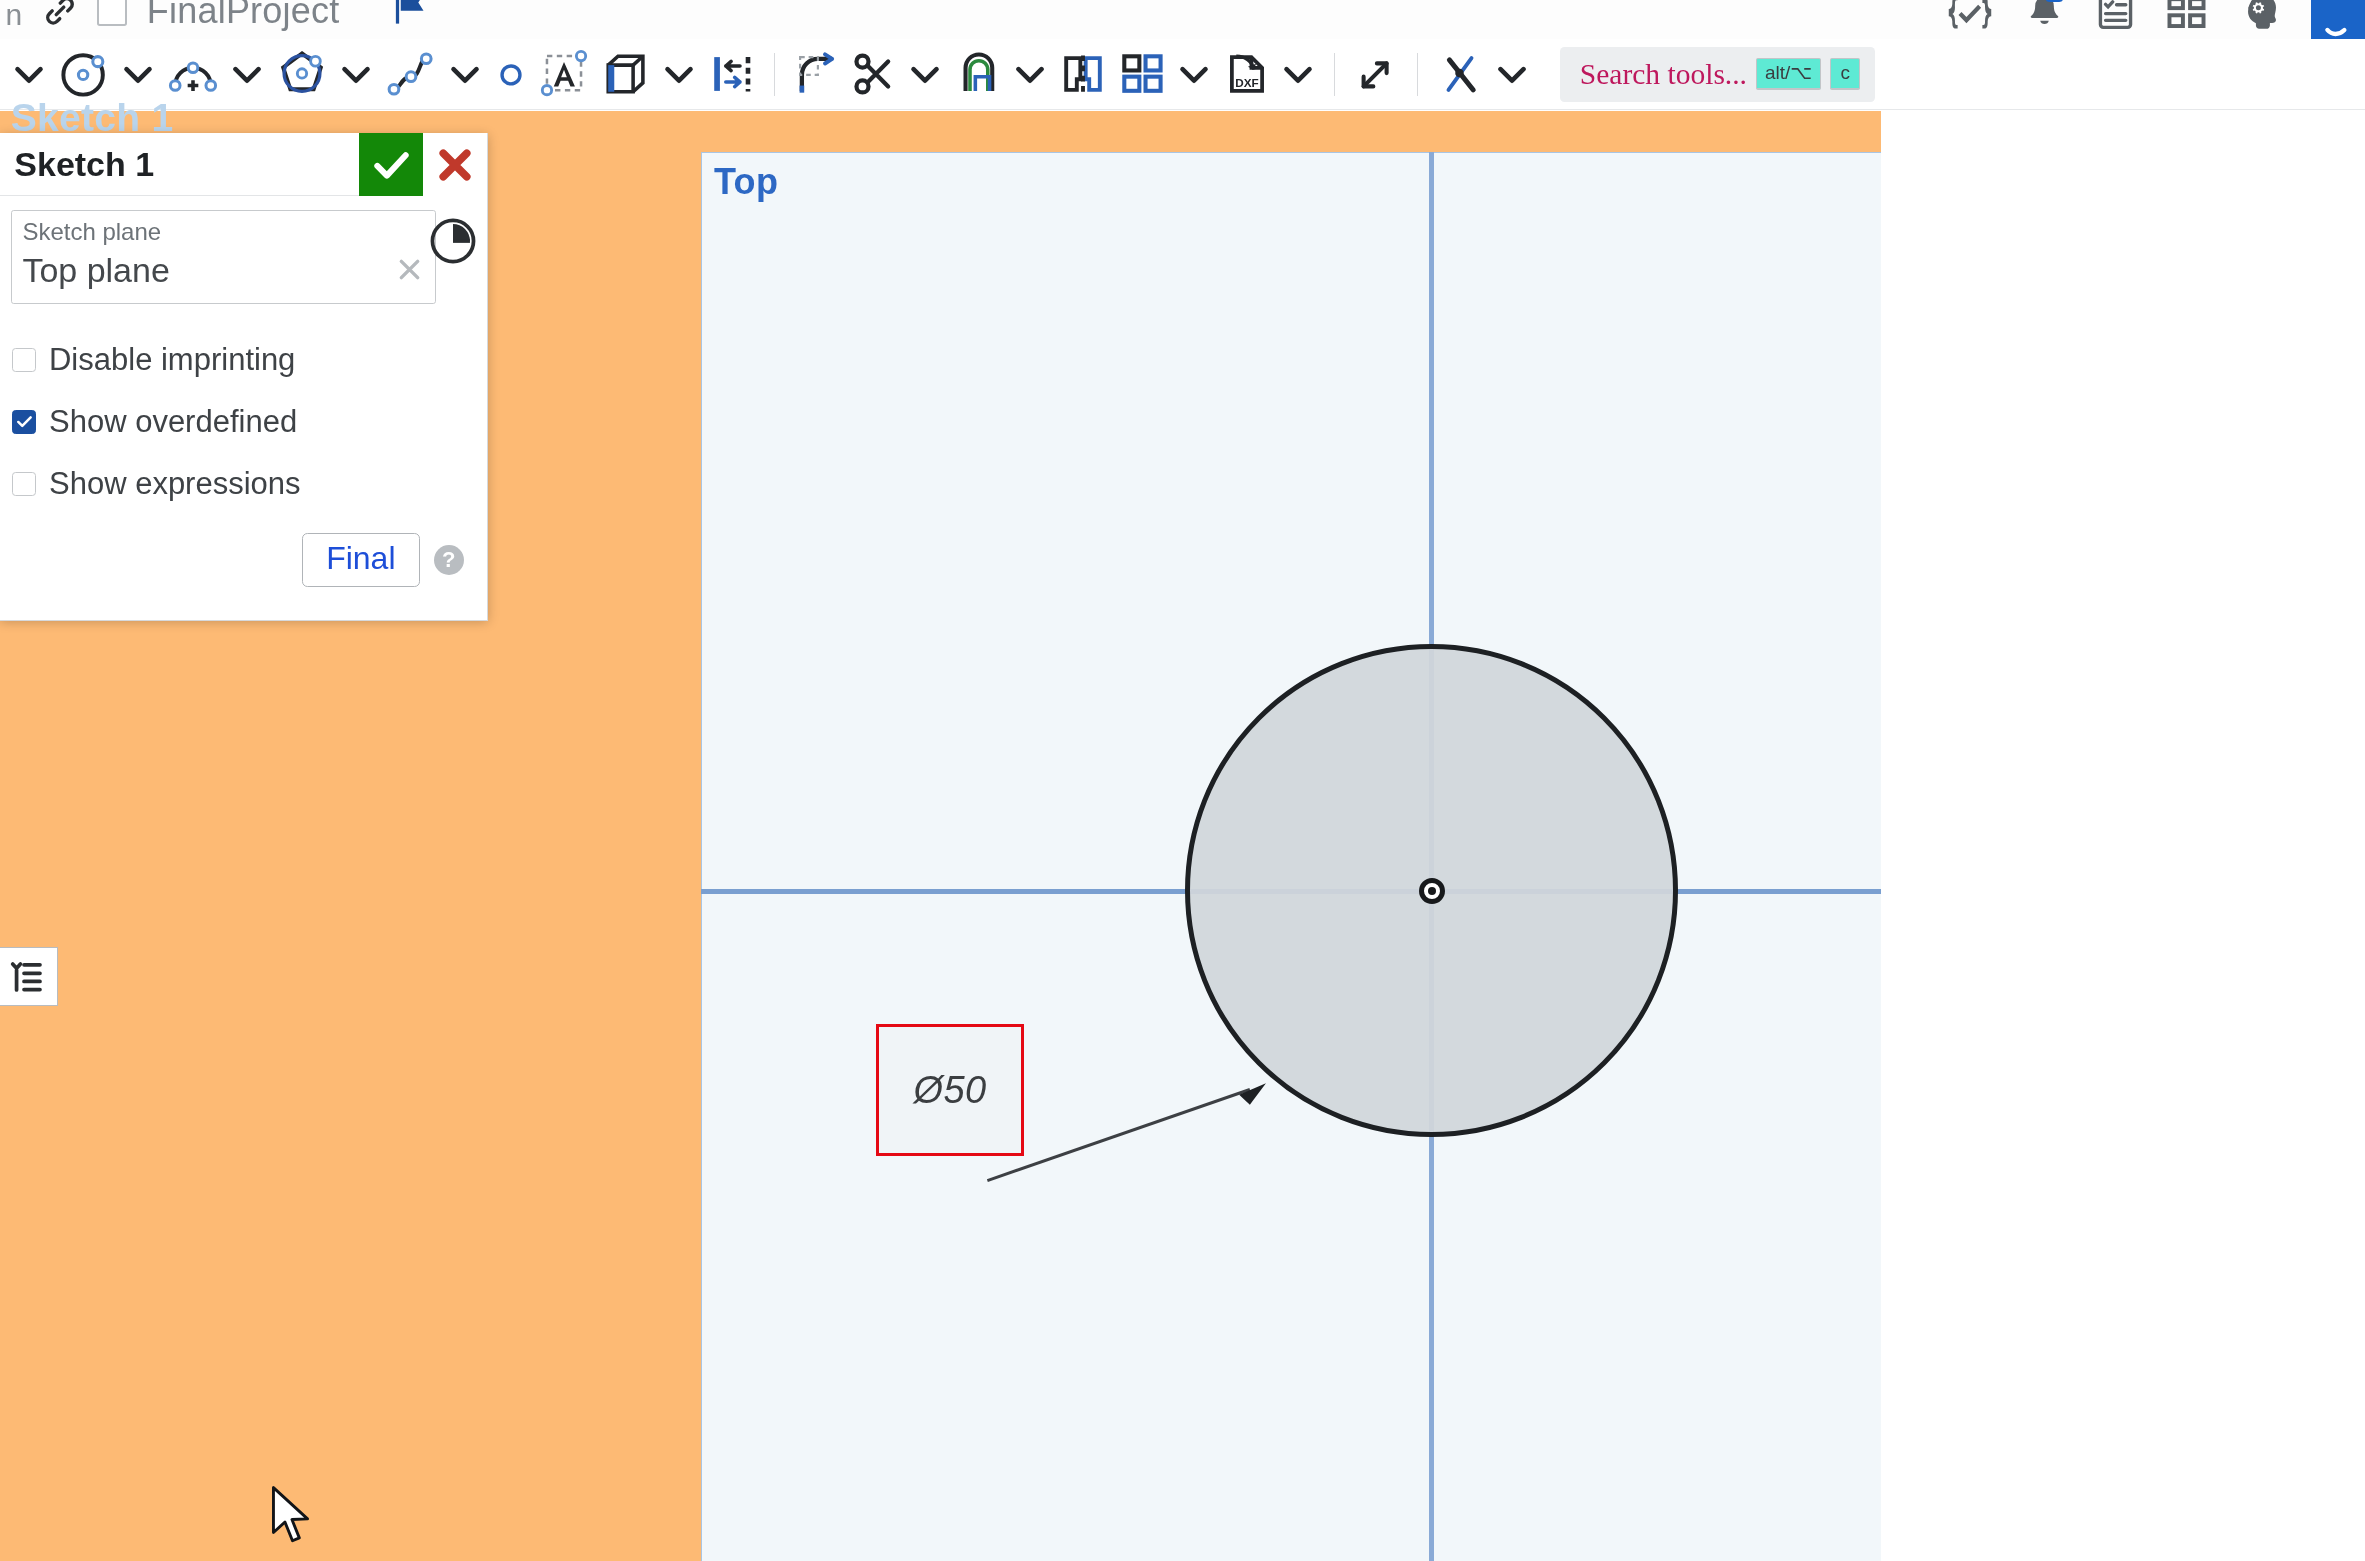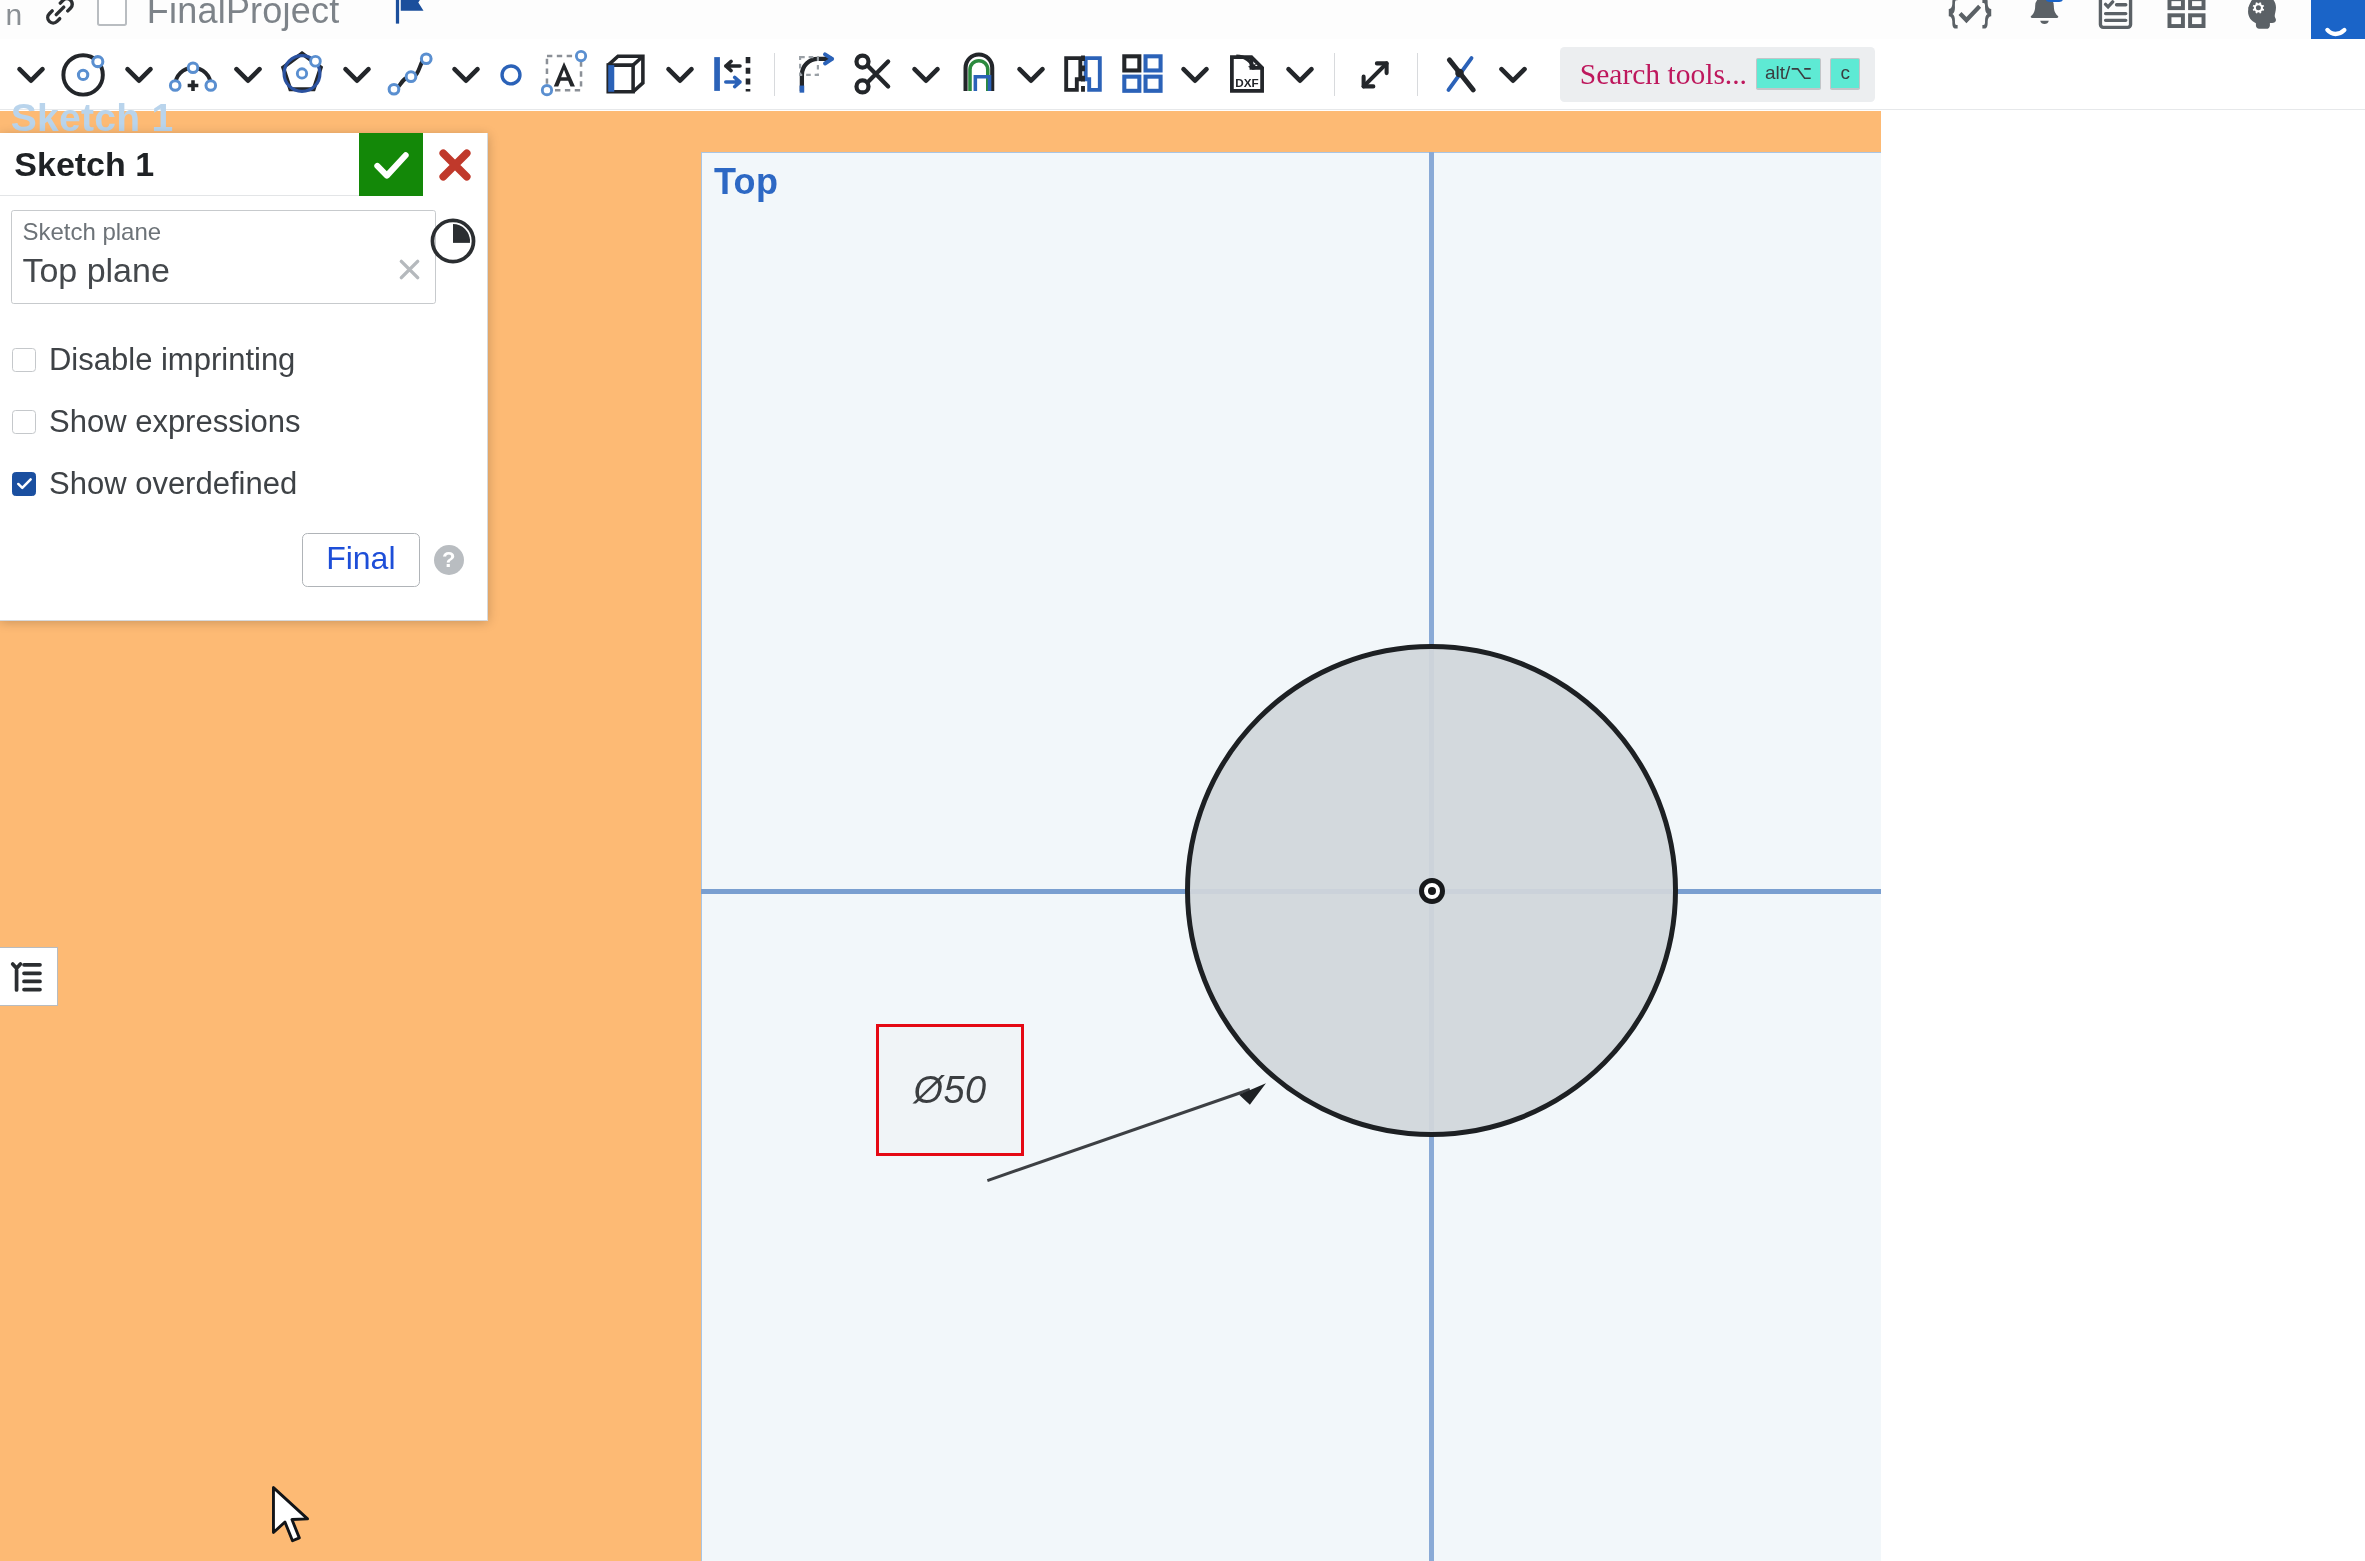--- a/index.html
+++ b/index.html
@@ -47,21 +47,21 @@
   }
 
   
   .toolbar {
     position:absolute; left:0; top:39px; width:2366px; height:71px;
     background:#ffffff;
     border-bottom:0.9px solid #e6e8ea;
     display:flex; align-items:center; padding-left:7.1px;
   }
   .tb-item {
-    height:57px; min-width:30px; display:flex; align-items:center; justify-content:flex-end;
+    height:57px; min-width:30px; display:flex; align-items:center; justify-content:flex-start;
     padding:0 5.4px; cursor:default;
   }
   .tb-caret { width:46px; }
   .tb-sep { width:0.9px; height:43px; background:#d8dadd; margin:0 12.5px; }
 
   .search-tools {
     margin-left:25px; height:55px; background:#eceef0; border-radius:4.5px;
     display:flex; align-items:center; padding:0 14.3px 0 19.6px; gap:9px;
   }
   .search-tools .st-label { font-size:29.5px; color:#be185d; white-space:nowrap;font-family:Liberation Serif, serif; }
@@ -552,32 +552,32 @@
 
       <div class="cb-list">
 
         <div class="cb-row">
           <span class="cb-box"></span>
           <span class="cb-label">Disable imprinting</span>
         </div>
 
 
         <div class="cb-row">
-          <span class="cb-box"></span>
-          <span class="cb-label">Show expressions</span>
-        </div>
-
-        <div class="cb-row">
           <span class="cb-box checked">
             <svg width="17" height="13.4" viewBox="0 0 19 15" fill="none" stroke="#ffffff" stroke-width="2.8" stroke-linecap="round" stroke-linejoin="round">
               <path d="M2.5 7.8 7 12.2 16.4 2.6"></path>
             </svg>
           </span>
           <span class="cb-label">Show overdefined</span>
         </div>
+
+        <div class="cb-row">
+          <span class="cb-box"></span>
+          <span class="cb-label">Show expressions</span>
+        </div>
       </div>
 
       <div class="dlg-foot">
         <button class="final-btn">Final</button>
         <span class="help-dot">?</span>
       </div>
 
     </div>
   </div>
 

